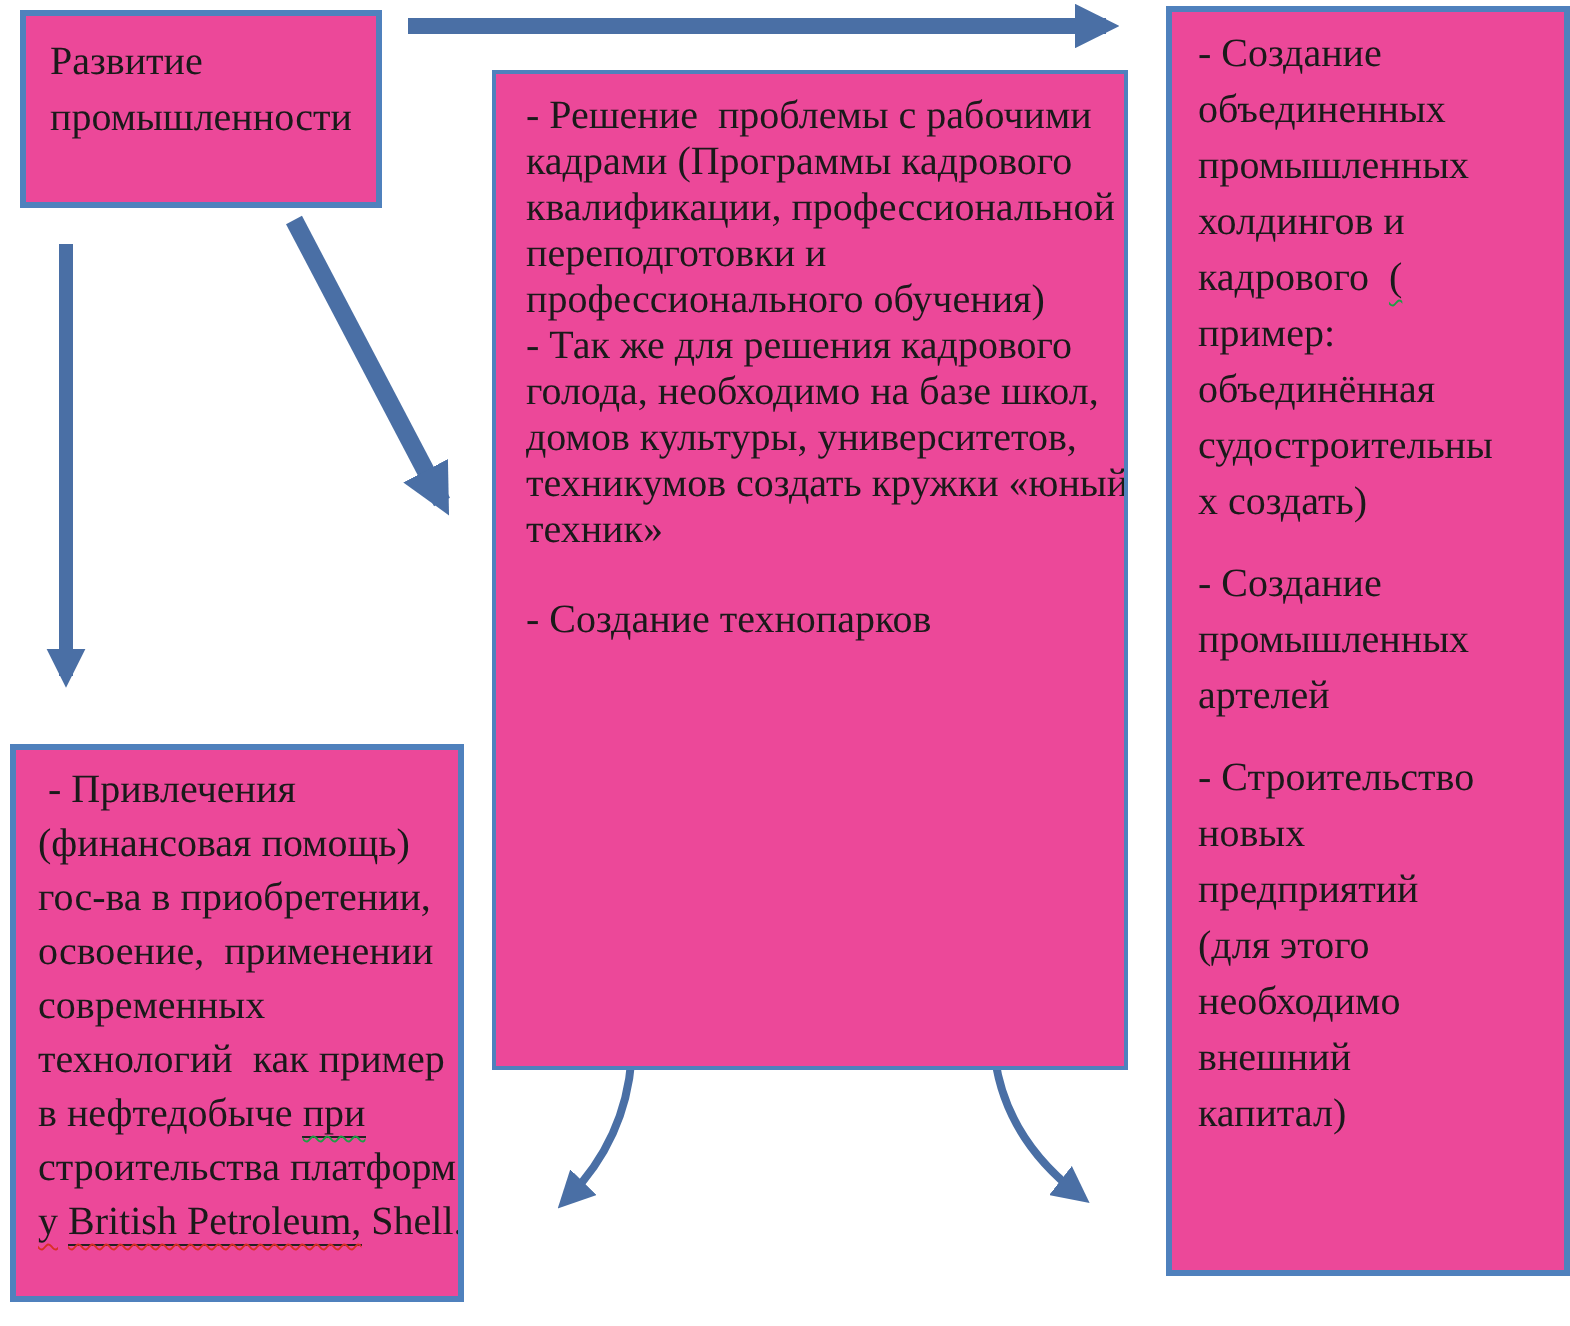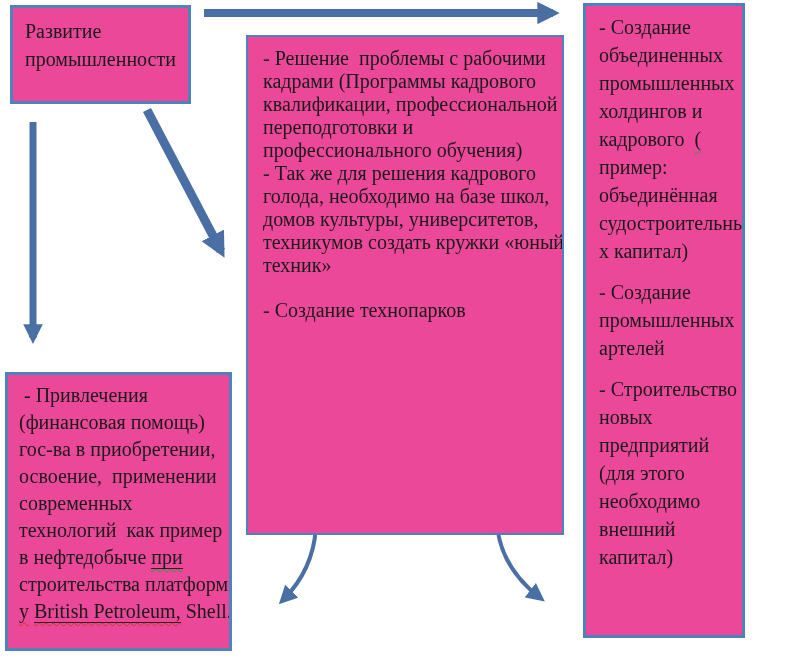--- a/index.html
+++ b/index.html
@@ -32,21 +32,21 @@
     padding:9px 12px;
     line-height:28px;
   }
   #box-center{
     left:246px;top:35px;width:318px;height:500px;
     padding:10px 15px;
     line-height:23px;
   }
   #box-center .spacer{height:22px;}
   #box-right{
-    left:583px;top:3px;width:162px;height:635px;
+    left:583px;top:3px;width:202px;height:635px;
     border-width:3px;
     padding:7px 13px;
     line-height:28px;
   }
   #box-right .spacer{height:13px;}
   #box-bottom-left{
     left:5px;top:372px;width:227px;height:279px;
     border-width:3px;
     padding:7px 11px;
     line-height:27px;
@@ -118,21 +118,21 @@
 
   <div class="box" id="box-right">
       <div class="line"><span>- Создание</span></div>
       <div class="line"><span>объединенных</span></div>
       <div class="line"><span>промышленных</span></div>
       <div class="line"><span>холдингов и</span></div>
       <div class="line"><span>кадрового  </span><span class="wavy-green">(</span></div>
       <div class="line"><span>пример:</span></div>
       <div class="line"><span>объединённая</span></div>
       <div class="line"><span>судостроительны</span></div>
-      <div class="line"><span>х капитал)</span></div>
+      <div class="line"><span>х создать)</span></div>
       <div class="spacer"></div>
       <div class="line"><span>- Создание</span></div>
       <div class="line"><span>промышленных</span></div>
       <div class="line"><span>артелей</span></div>
       <div class="spacer"></div>
       <div class="line"><span>- Строительство</span></div>
       <div class="line"><span>новых</span></div>
       <div class="line"><span>предприятий</span></div>
       <div class="line"><span>(для этого</span></div>
       <div class="line"><span>необходимо</span></div>

